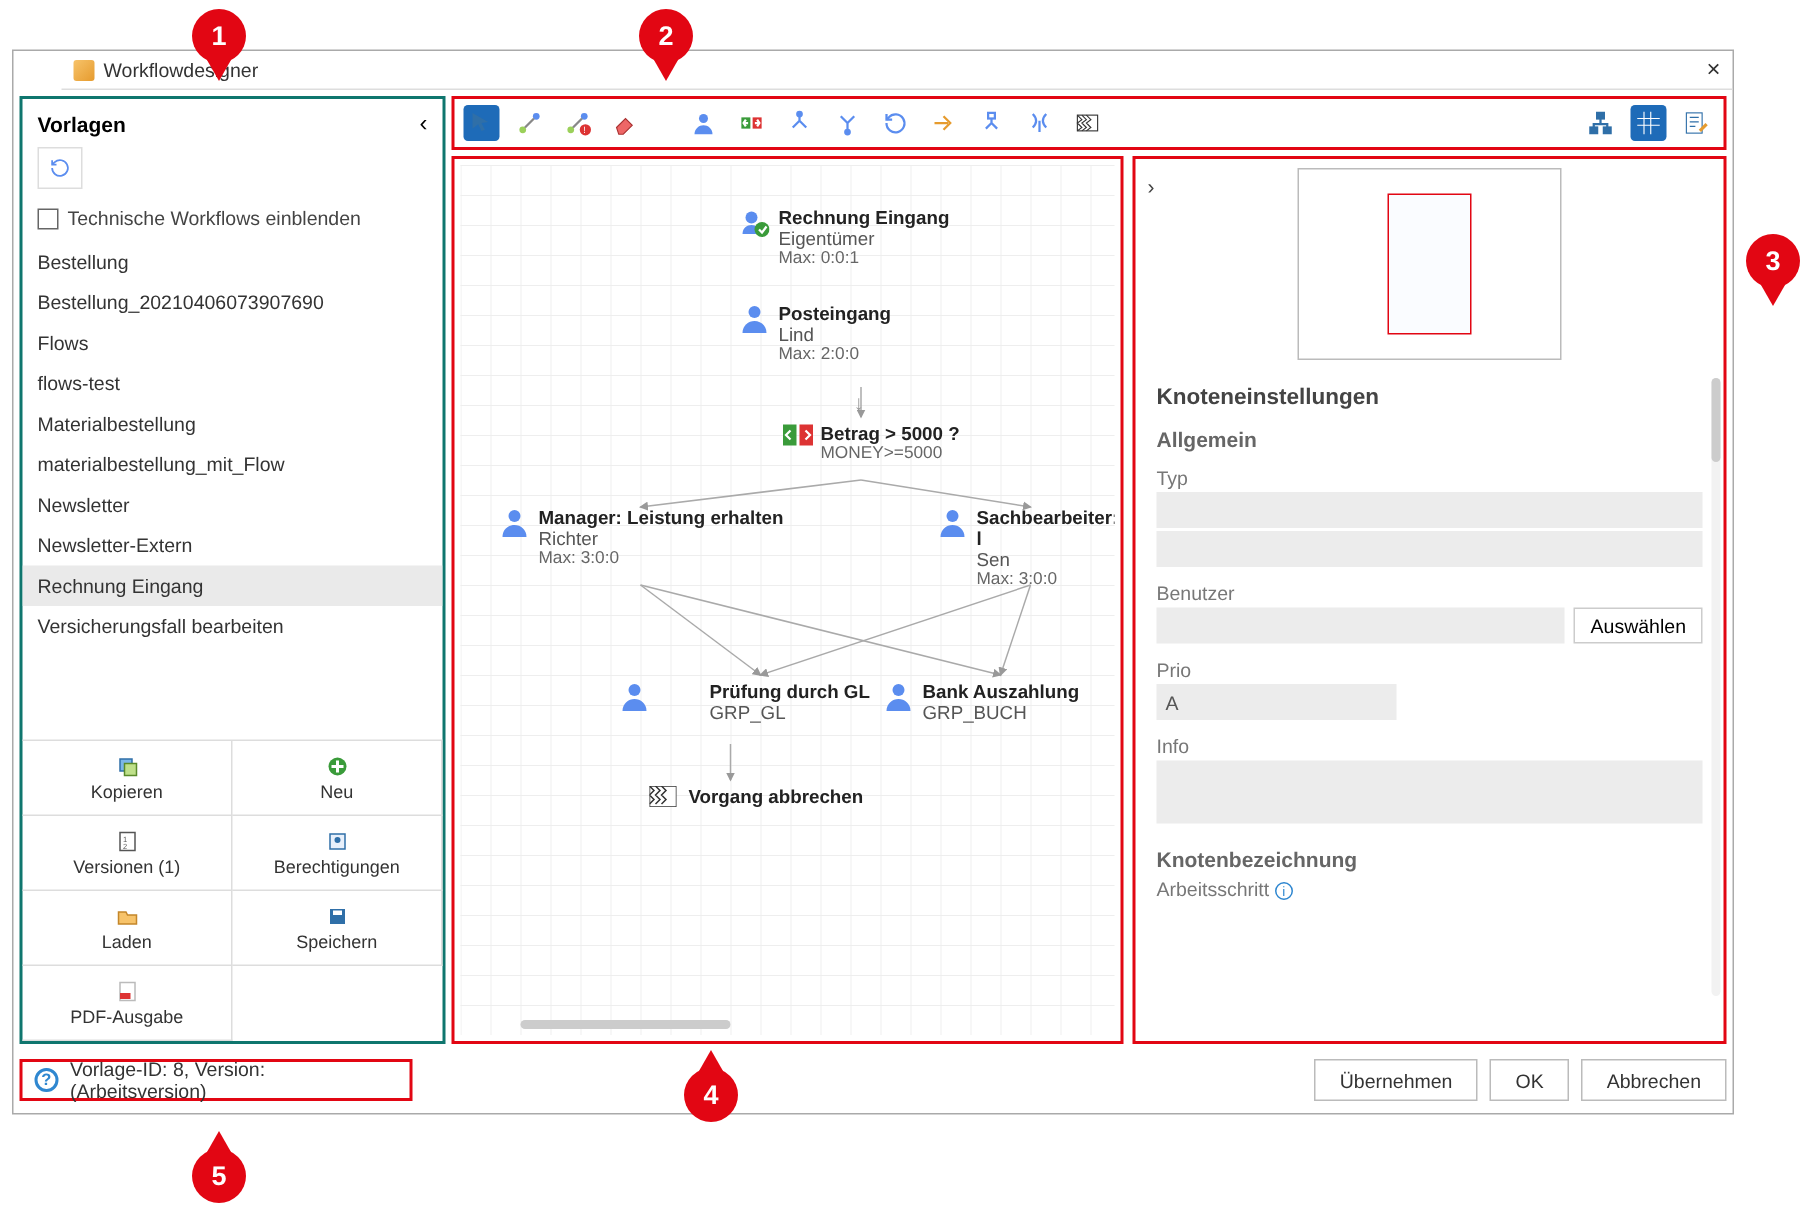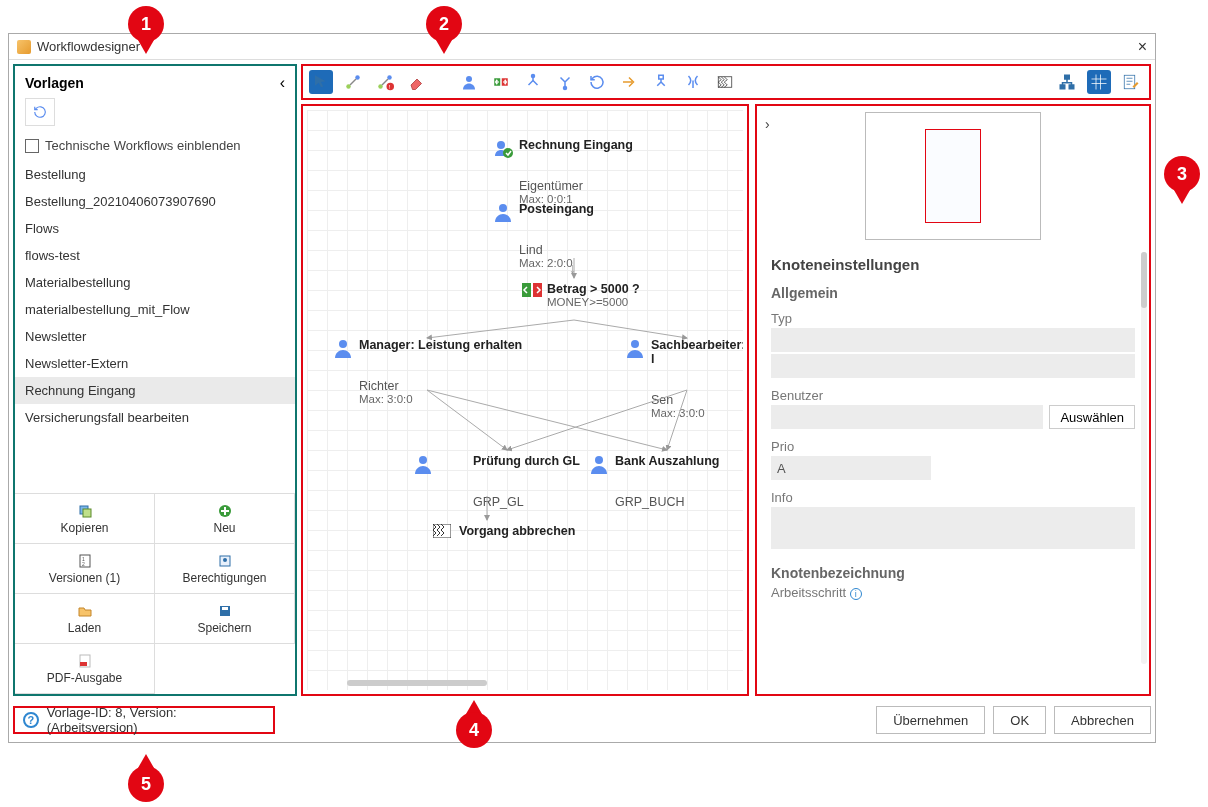--- a/index.html
+++ b/index.html
@@ -1,17 +1,17 @@
 <!DOCTYPE html>
 <html><head>
 <meta charset="utf-8">
 <style>
 * { box-sizing: border-box; margin: 0; padding: 0; font-family: "Segoe UI", Arial, sans-serif; }
 body { background: #fff; width: 1208px; height: 807px; position: relative; overflow: hidden; }
-.window { position: absolute; left: 8px; top: 33px; width: 1148px; height: 710px; border: 1px solid #aaa; background: #fff; }
+.window { position: absolute; left: 8px; top: 33px; width: 1148px; height: 710px; border: 1px solid #aaa; background: #fff; padding-left: 32px; }
 .titlebar { height: 26px; display:flex; align-items:center; padding: 0 8px; border-bottom: 1px solid #ddd; font-size: 13px; color:#333; }
 .titlebar .app-icon { width:14px; height:14px; margin-right:6px; background:linear-gradient(135deg,#f7c36a,#e69b2e); border-radius:2px; }
 .titlebar .close { margin-left:auto; font-size:16px; cursor:pointer; color:#333; }
 .layout { position:absolute; top:30px; left:4px; right:4px; bottom:46px; display:flex; gap:4px; }
 .col-left { width:284px; display:flex; flex-direction:column; border:2px solid #0f766e; }
 .col-right { flex:1; display:flex; flex-direction:column; gap:4px; }
 .redbox { border:2px solid #e20613; }
 .toolbar { height:36px; display:flex; align-items:center; gap:8px; padding:0 6px; }
 .tbicon { width:24px; height:24px; display:flex; align-items:center; justify-content:center; cursor:pointer; border-radius:3px; }
 .tbicon.active { background:#1e6bb8; color:#fff; }
@@ -53,21 +53,21 @@
 .actbtn .ic { height:16px; display:flex; align-items:center; justify-content:center; }
 .bottombar { position:absolute; left:4px; right:4px; bottom:4px; height:36px; display:flex; align-items:center; }
 .vinfo { border:2px solid #e20613; height:28px; display:flex; align-items:center; padding:0 8px; gap:8px; font-size:13px; color:#333; width:262px; }
 .vinfo .qicon { width:16px; height:16px; border-radius:50%; border:2px solid #2f87d0; color:#2f87d0; display:flex; align-items:center; justify-content:center; font-size:11px; font-weight:700; }
 .dlg-btns { margin-left:auto; display:flex; gap:8px; }
 .dlg-btns button { height:28px; padding:0 16px; background:#fff; border:1px solid #bbb; font-size:13px; cursor:pointer; color:#333; }
 
 .node { position:absolute; display:flex; gap:6px; font-size:12.5px; color:#333; }
 .node .nicon { width:20px; height:20px; flex-shrink:0; }
 .node .nbody .nt { font-weight:600; color:#222; }
-.node .nbody .ns { color:#555;margin-top:27px; }
+.node .nbody .ns { color:#555; }
 .node .nbody .nm { color:#666; font-size:11.5px; }
 .arrow { position:absolute; color:#999; font-size:14px; }
 svg.line { position:absolute; overflow:visible; pointer-events:none; }
 
 .pin { position:absolute; width:36px; height:48px; }
 .pin .bubble { width:36px; height:36px; background:#e20613; border-radius:50%; color:#fff; font-weight:600; font-size:18px; display:flex; align-items:center; justify-content:center; }
 .pin .tail { width:0; height:0; border-left:8px solid transparent; border-right:8px solid transparent; border-top:14px solid #e20613; margin:-2px auto 0; }
 .pin.up .tail { border-top:none; border-bottom:14px solid #e20613; margin:0 auto -2px; }
 .pin.up { display:flex; flex-direction:column-reverse; }
 .hscroll { position:absolute; left:40px; bottom:4px; width:140px; height:6px; background:#ccc; border-radius:3px; }

